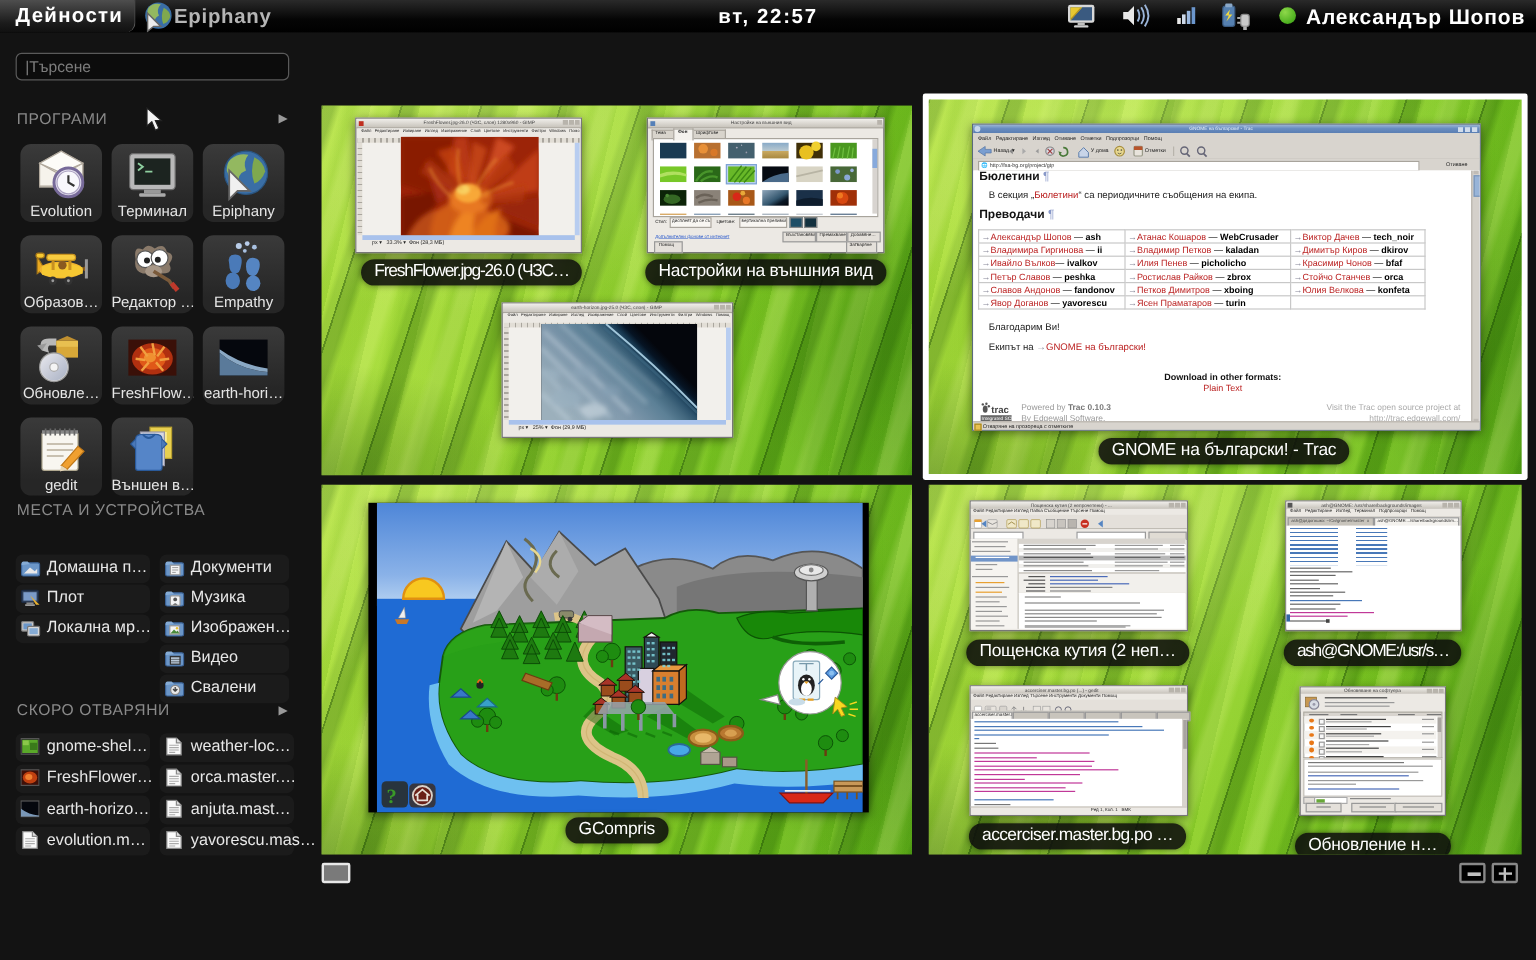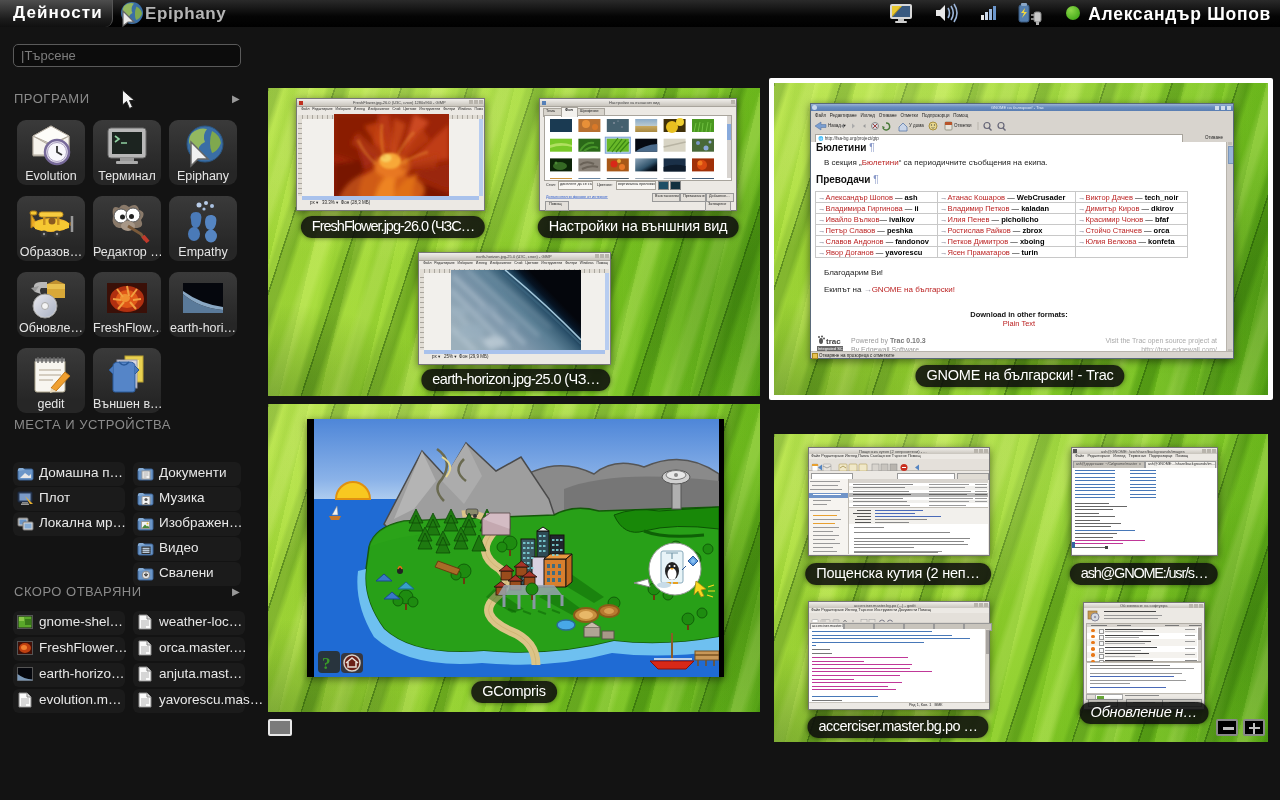--- a/index.html
+++ b/index.html
@@ -59,20 +59,21 @@
       </div>
     <div id="appmenu">
       <svg width="26" height="26" viewBox="0 0 26 26" style="position:absolute;left:0;top:0;">
           <circle cx="14" cy="12" r="11" fill="#3a6ea5"></circle>
           <path d="M6 5 Q10 1 16 2.5 Q12 7 14.5 12 Q10 14 11 19.5 Q6.5 17 5 13 Q4 8 6 5Z" fill="#93b860"></path>
           <path d="M18.5 5.5 Q23.5 8 24 13 Q22 18 18 19 Q15.5 12.5 18.5 5.5Z" fill="#7fa84e"></path>
           <path d="M5 25 L5 10 L16 21 L10 21 Z" fill="#ececec" stroke="#666" stroke-width="1.2"></path>
         </svg>
       <span id="appname">Epiphany</span>
     </div>
+    <div id="clock">вт, 22:57</div>
     <div id="topicons">
       <svg width="170" height="24" viewBox="0 0 170 24" style="position:absolute;left:888px;top:1px;">
 
         <rect x="2" y="3" width="22" height="15" rx="2" fill="#d8d8d8"></rect>
         <rect x="4" y="5" width="18" height="11" fill="#3a5a80"></rect>
         <path d="M4 16 L14 5 L4 5 Z" fill="#e8c830"></path>
         <path d="M4.5 15 l8-9" stroke="#b09020" stroke-width="1" fill="none"></path>
         <rect x="10" y="18" width="6" height="2" fill="#c0c0c0"></rect>
         <rect x="7" y="20" width="12" height="2" rx="1" fill="#d0d0d0"></rect>
 
@@ -652,21 +653,20 @@
           <ellipse cx="58" cy="56" rx="9" ry="5" fill="#8aa4b8" opacity="0.8"></ellipse>
           <ellipse cx="36" cy="40" rx="10" ry="5" fill="#97aec0" opacity="0.7"></ellipse>
         </g>
         <path d="M54 0 Q95 34 130 70" stroke="#a8cce0" stroke-width="1.6" fill="none" opacity="0.95"></path>
         <path d="M52 3 Q94 38 130 74" stroke="#3c657f" stroke-width="2.2" fill="none" opacity="0.7"></path>
       </svg>
       <div class="gsbv" style="right:1px;top:20px;bottom:14px;"></div>
       <div class="gsbh" style="left:5px;right:5px;bottom:10px;"></div>
       <div style="position:absolute;left:1px;bottom:1px;right:1px;height:9px;background:#ece9e4;line-height:0;"><span class="t4" style="margin-left:12px;">px ▾&nbsp;&nbsp; 25% ▾&nbsp; Фон (29,9 МБ)</span></div>
     </div>
-    <div class="wlab" style="left:248px;top:281px;letter-spacing:-0.6px;">earth-horizon.jpg-25.0 (ЧЗ…</div>
   </div>
   <div class="ws" id="ws2" style="left:774px;top:83px;width:494px;height:312px;">
     <div class="win" style="left:36px;top:20px;width:424px;height:256px;border-color:#5a6a7a;">
 
       <div style="position:absolute;left:0;top:0;right:0;height:7px;background:linear-gradient(#9ab4d4,#688cc0 45%,#5a7eb2);">
         <div style="position:absolute;left:1px;top:1px;width:5px;height:5px;border-radius:50%;background:#c8d8ec;"></div>
         <span style="position:absolute;left:180px;top:0.5px;font-size:8px;transform:scale(0.5);transform-origin:0 0;color:#e8f0fa;white-space:nowrap;">GNOME на български! - Trac</span>
         <div style="position:absolute;right:2px;top:1.5px;width:16px;height:4px;background:linear-gradient(90deg,#d0dcec 0 4px,transparent 4px 6px,#d0dcec 6px 10px,transparent 10px 12px,#d0dcec 12px 16px);"></div>
       </div>
 
@@ -1001,21 +1001,21 @@
           <rect x="4" y="232" width="22" height="22" rx="4" fill="#2a2a22" opacity="0.85"></rect>
           <text x="8" y="250" font-size="17" font-weight="bold" fill="#3a9a28" font-family="Liberation Serif">?</text>
           <rect x="27" y="234" width="22" height="20" rx="4" fill="#3a3230" opacity="0.9"></rect>
           <circle cx="38" cy="244" r="8" fill="#6a2018" stroke="#d8d0c8" stroke-width="1.5"></circle>
           <path d="M32 244 l6-5 6 5 M34 243 v5 h8 v-5" stroke="#e8e0d8" stroke-width="1.5" fill="none"></path>
         </g>
       </svg>
     </div>
     <div class="wlab" style="left:246px;top:277px;">GCompris</div>
   </div>
-  <div class="ws" id="ws4" style="left:774px;top:404px;width:494px;height:308px;margin-top:30px;">
+  <div class="ws" id="ws4" style="left:774px;top:404px;width:494px;height:308px;">
 
     <div class="win" style="left:34px;top:13px;width:182px;height:109px;">
       <div class="wtitle" style="height:6px;">
           <span class="tt" style="left:28%;top:0.5px;">Пощенска кутия (2 непрочетени) - ...</span>
           <div class="wbtns" style="top:1px;"></div>
         </div>
       <div style="position:absolute;left:0;top:6px;right:0;height:5px;background:#ece9e4;line-height:0;"><span class="t4" style="margin-left:2px;transform:scale(0.42);transform-origin:0 0;">Файл  Редактиране  Изглед  Папка  Съобщение  Търсене  Помощ</span></div>
       <div style="position:absolute;left:0;top:11px;right:0;height:11px;background:#e4e0da;border-bottom:1px solid #c0bcb4;">
         <svg width="182" height="11" viewBox="0 0 182 11">
           <rect x="3" y="2" width="6" height="7" rx="1" fill="#fff" stroke="#999" stroke-width="0.5"></rect>
@@ -1284,21 +1284,21 @@
       <div style="position:absolute;left:4px;bottom:2px;width:28px;height:6px;background:#e4e0da;border:0.5px solid #999;">
           <div style="position:absolute;left:8px;top:2px;width:12px;height:1px;background:#888;"></div>
         </div>
       <div style="position:absolute;left:42px;bottom:2px;width:36px;height:6px;background:#e4e0da;border:0.5px solid #999;">
           <div style="position:absolute;left:6px;top:2px;width:22px;height:1px;background:#888;"></div>
         </div>
       <div style="position:absolute;right:2px;bottom:2px;width:38px;height:6px;background:#e4e0da;border:0.5px solid #999;">
           <div style="position:absolute;left:6px;top:2px;width:26px;height:1px;background:#888;"></div>
         </div>
     </div>
-    <div class="wlab" style="left:370px;top:268px;font-style:italic;">Обновление н…</div>
+    <div class="wlab" style="left:370px;top:290px;">Обновление н…</div>
   </div>
 
   <div id="wsind"></div>
   <div class="wsbtn" style="left:1216px;">
       <div style="position:absolute;left:5px;top:6px;width:11px;height:2.5px;background:#c0c0c0;"></div>
     </div>
   <div class="wsbtn" style="left:1243px;">
       <div style="position:absolute;left:3.5px;top:5.5px;width:11px;height:2.5px;background:#c0c0c0;"></div>
       <div style="position:absolute;left:7.8px;top:1.5px;width:2.5px;height:11px;background:#c0c0c0;"></div>
     </div>

